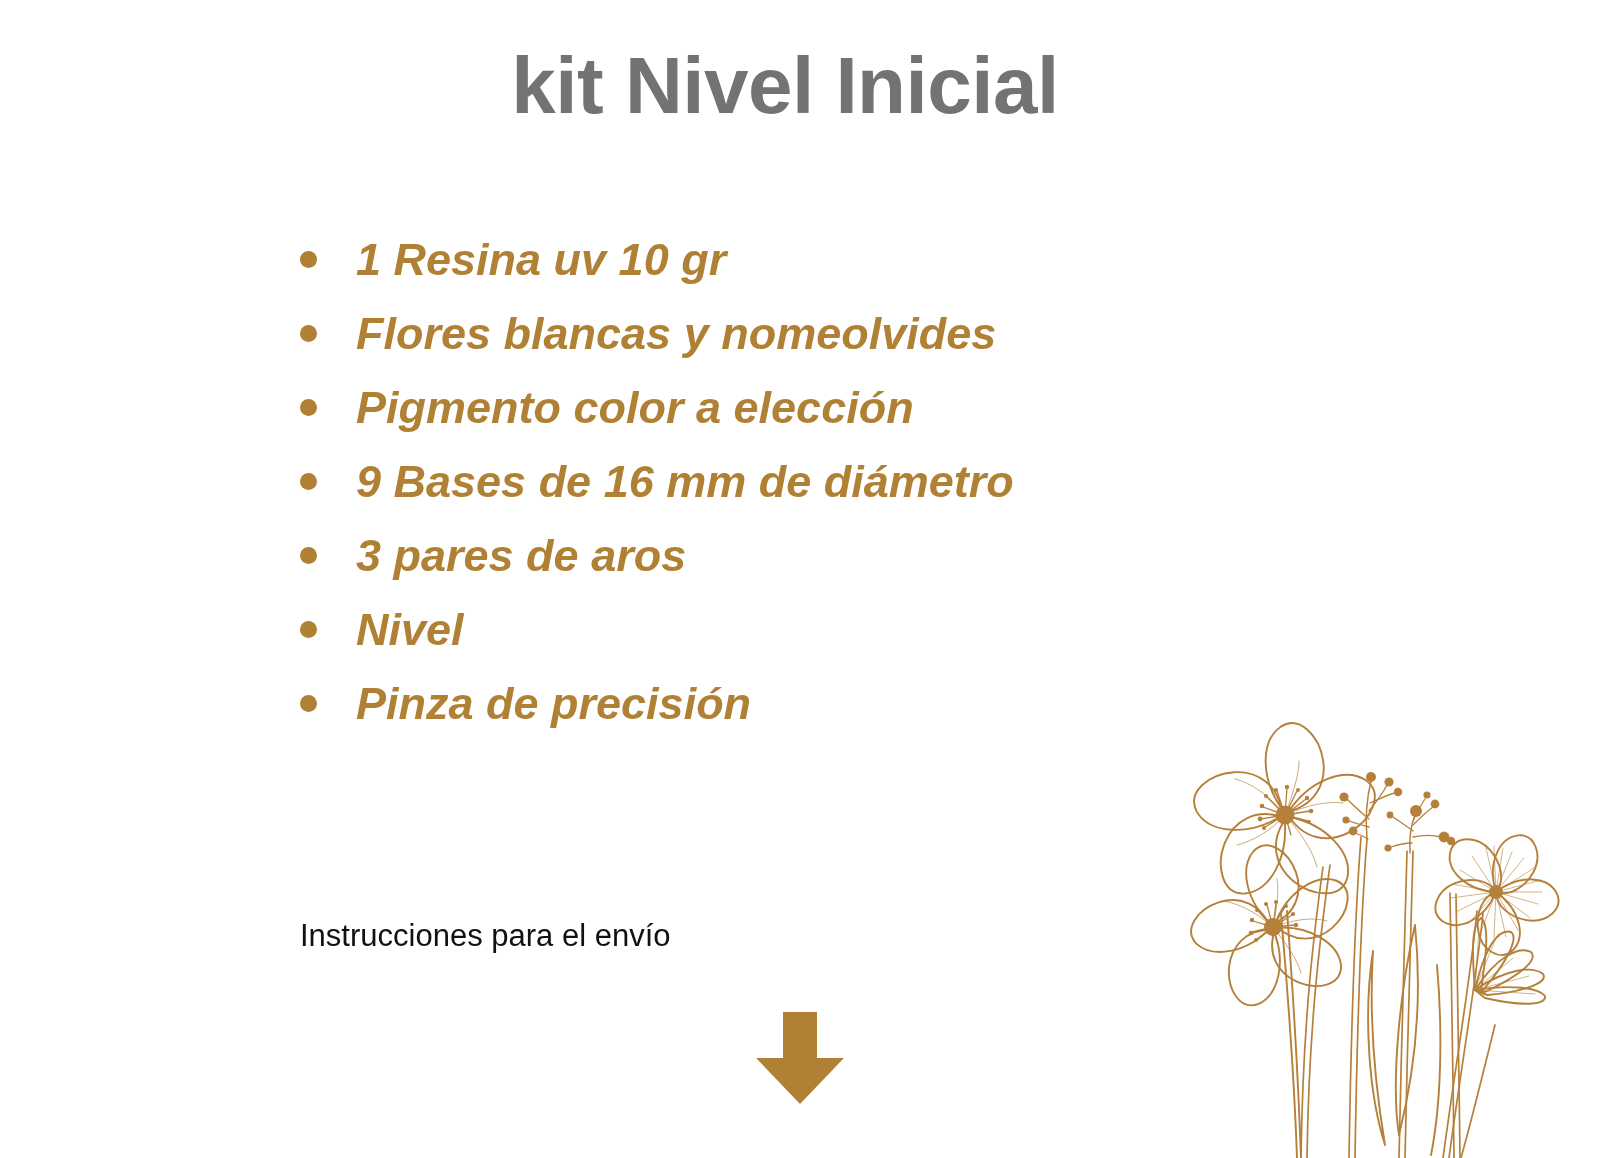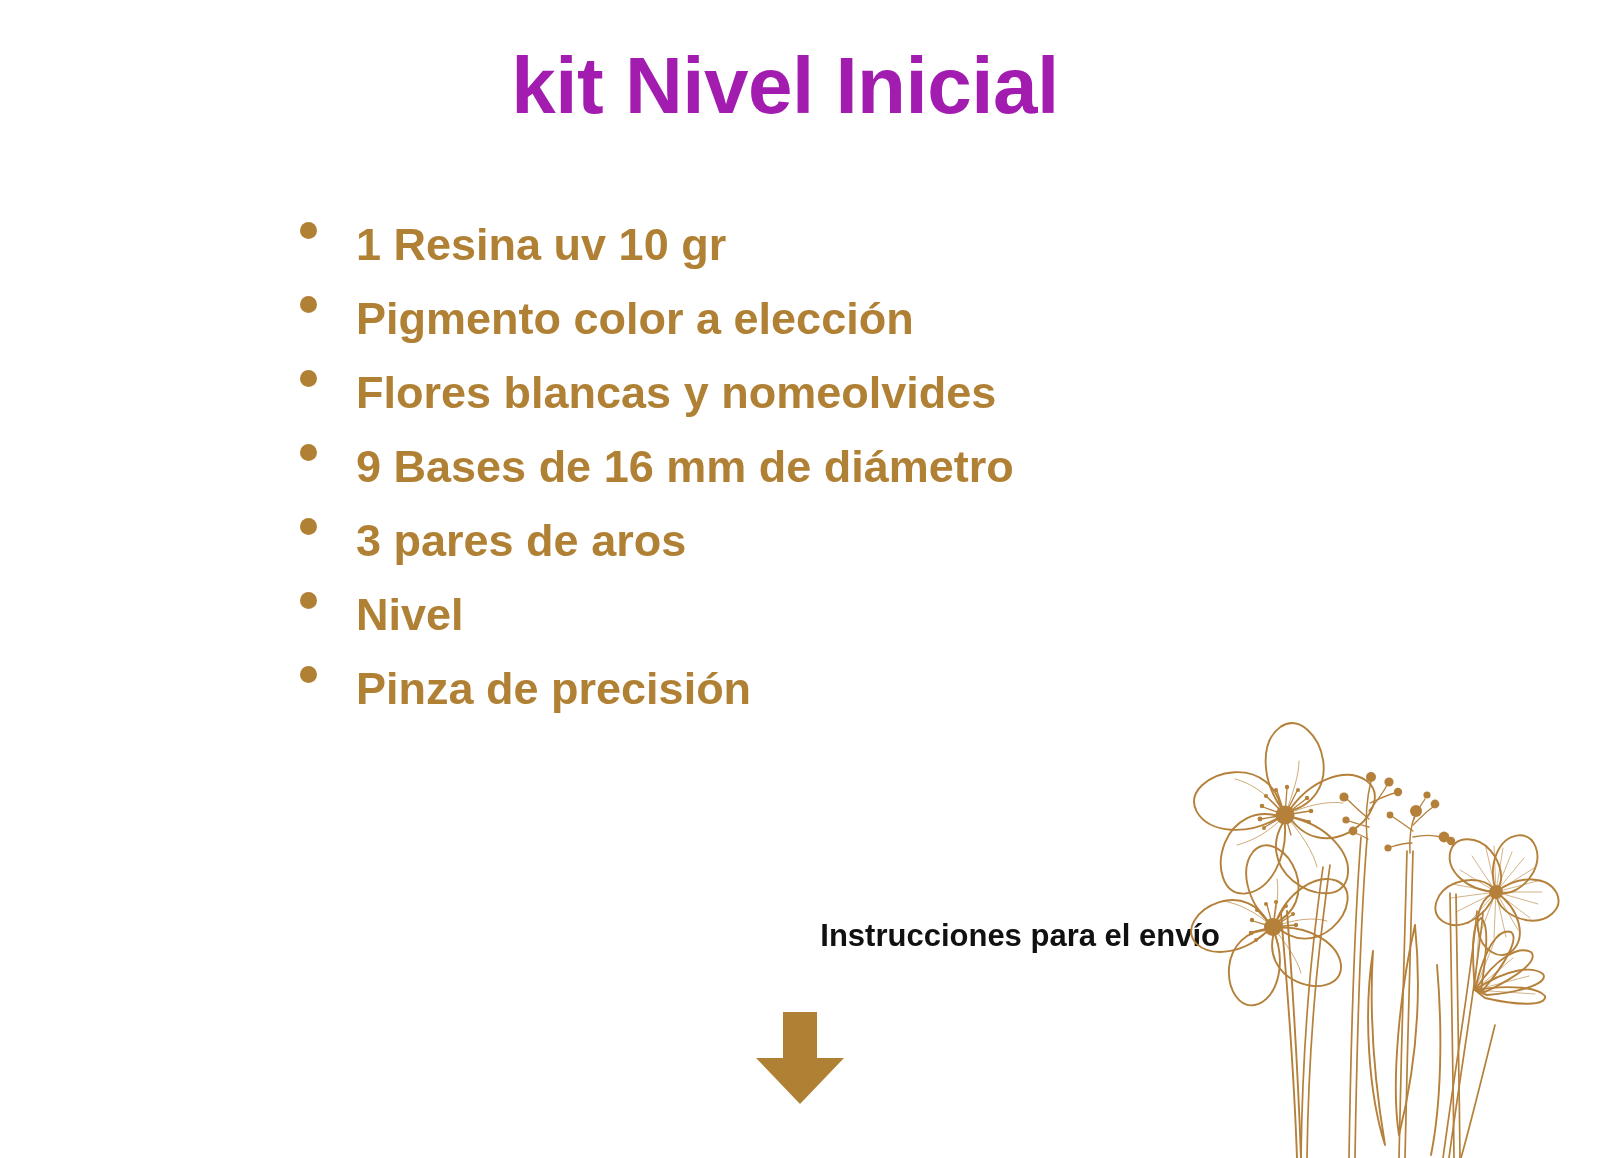--- a/index.html
+++ b/index.html
@@ -25,39 +25,40 @@
 
   
   #title {
     position: absolute;
     left: 0;
     top: 44px;
     width: 1570px;
     text-align: center;
     font-size: 80px;
     font-weight: bold;
-    color: #a21caf;
+    color: #737373;
     letter-spacing: -0.5px;
     line-height: 1.05;
     white-space: nowrap;
   }
 
   
   #kit-list {
     position: absolute;
     left: 300px;
     top: 222px;
     margin: 0;
     padding: 0;
     list-style: none;
   }
   .kit-item {
     display: flex;
-    align-items: flex-start;
+    align-items: center;
     height: 74px;
+    font-style: italic;
   }
   .bullet {
     width: 17px;
     height: 17px;
     border-radius: 50%;
     background: #b08134;
     flex: 0 0 auto;
     margin-right: 39px;
   }
   .kit-label {
@@ -67,23 +68,23 @@
     line-height: 1;
     white-space: nowrap;
   }
 
   
   #shipping-note {
     position: absolute;
     left: 300px;
     top: 918px;
     width: 920px;
-    text-align: right;
+    text-align: left;
     font-size: 31px;
-    font-weight: bold;
+    font-weight: normal;
     color: #111111;
     white-space: nowrap;
   }
 
   
   #down-arrow {
     position: absolute;
     left: 752px;
     top: 1010px;
     width: 96px;
@@ -106,25 +107,25 @@
 
   <div id="title">kit Nivel Inicial</div>
 
   <ul id="kit-list">
     <li class="kit-item">
       <span class="bullet"></span>
       <span class="kit-label">1 Resina uv 10 gr</span>
     </li>
     <li class="kit-item">
       <span class="bullet"></span>
+      <span class="kit-label">Flores blancas y nomeolvides</span>
+    </li>
+    <li class="kit-item">
+      <span class="bullet"></span>
       <span class="kit-label">Pigmento color a elección</span>
-    </li>
-    <li class="kit-item">
-      <span class="bullet"></span>
-      <span class="kit-label">Flores blancas y nomeolvides</span>
     </li>
     <li class="kit-item">
       <span class="bullet"></span>
       <span class="kit-label">9 Bases de 16 mm de diámetro</span>
     </li>
     <li class="kit-item">
       <span class="bullet"></span>
       <span class="kit-label">3 pares de aros</span>
     </li>
     <li class="kit-item">

